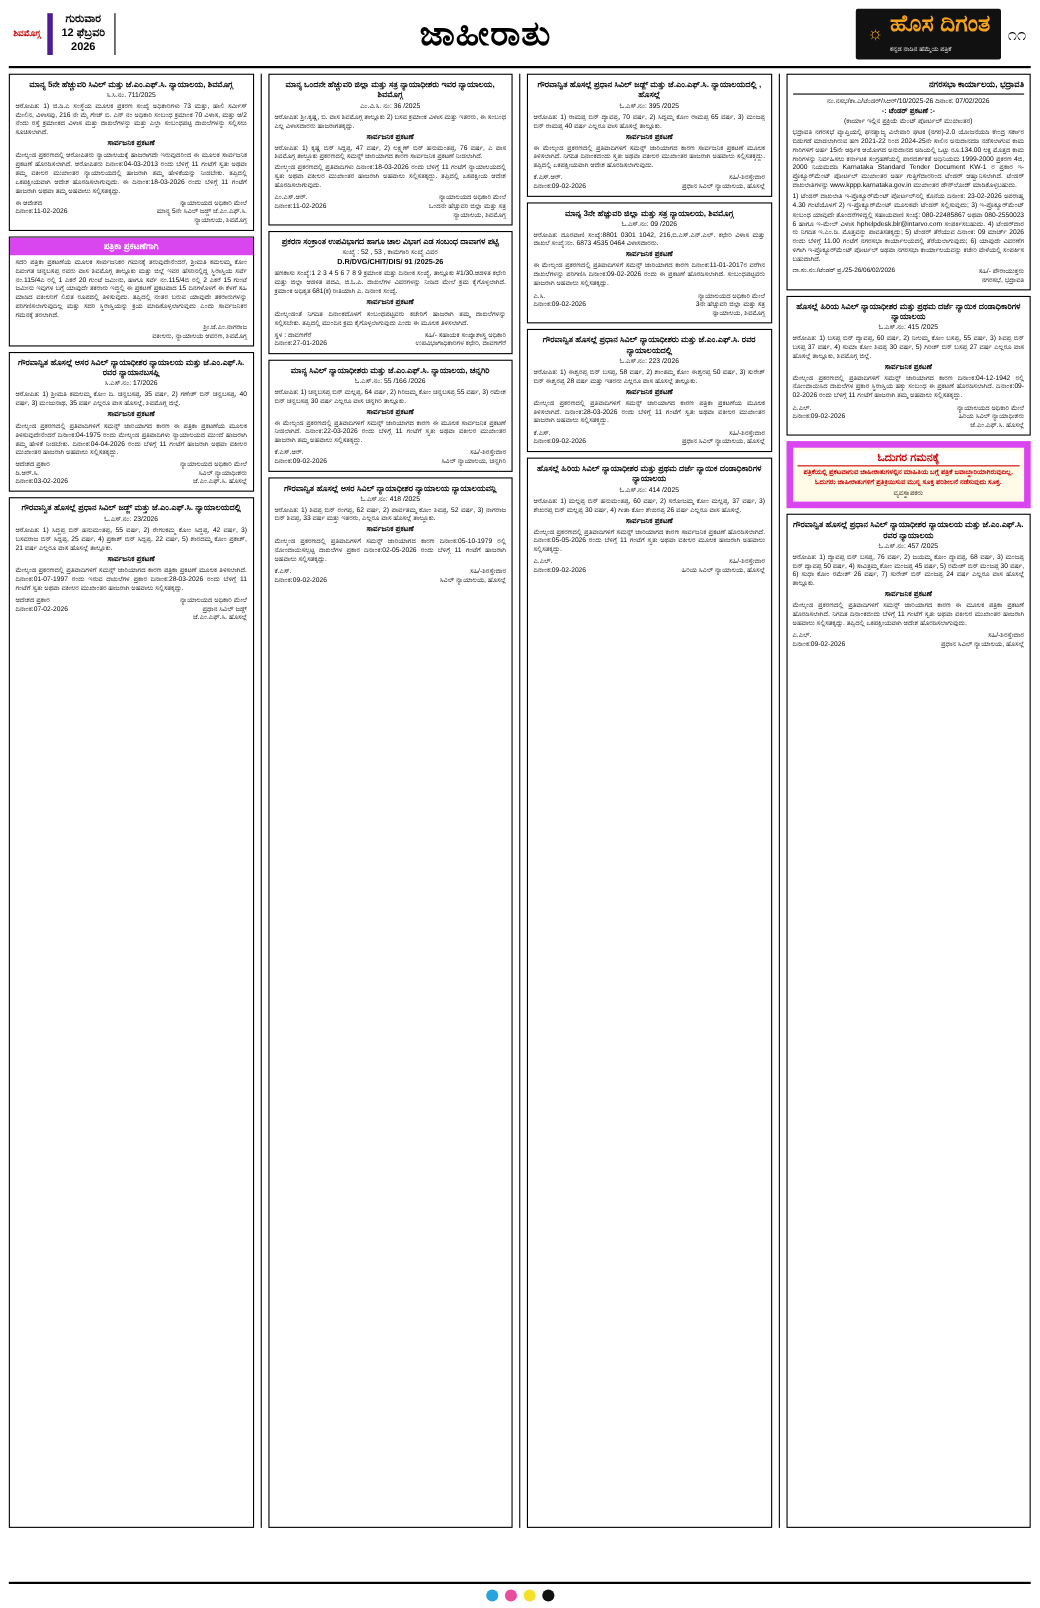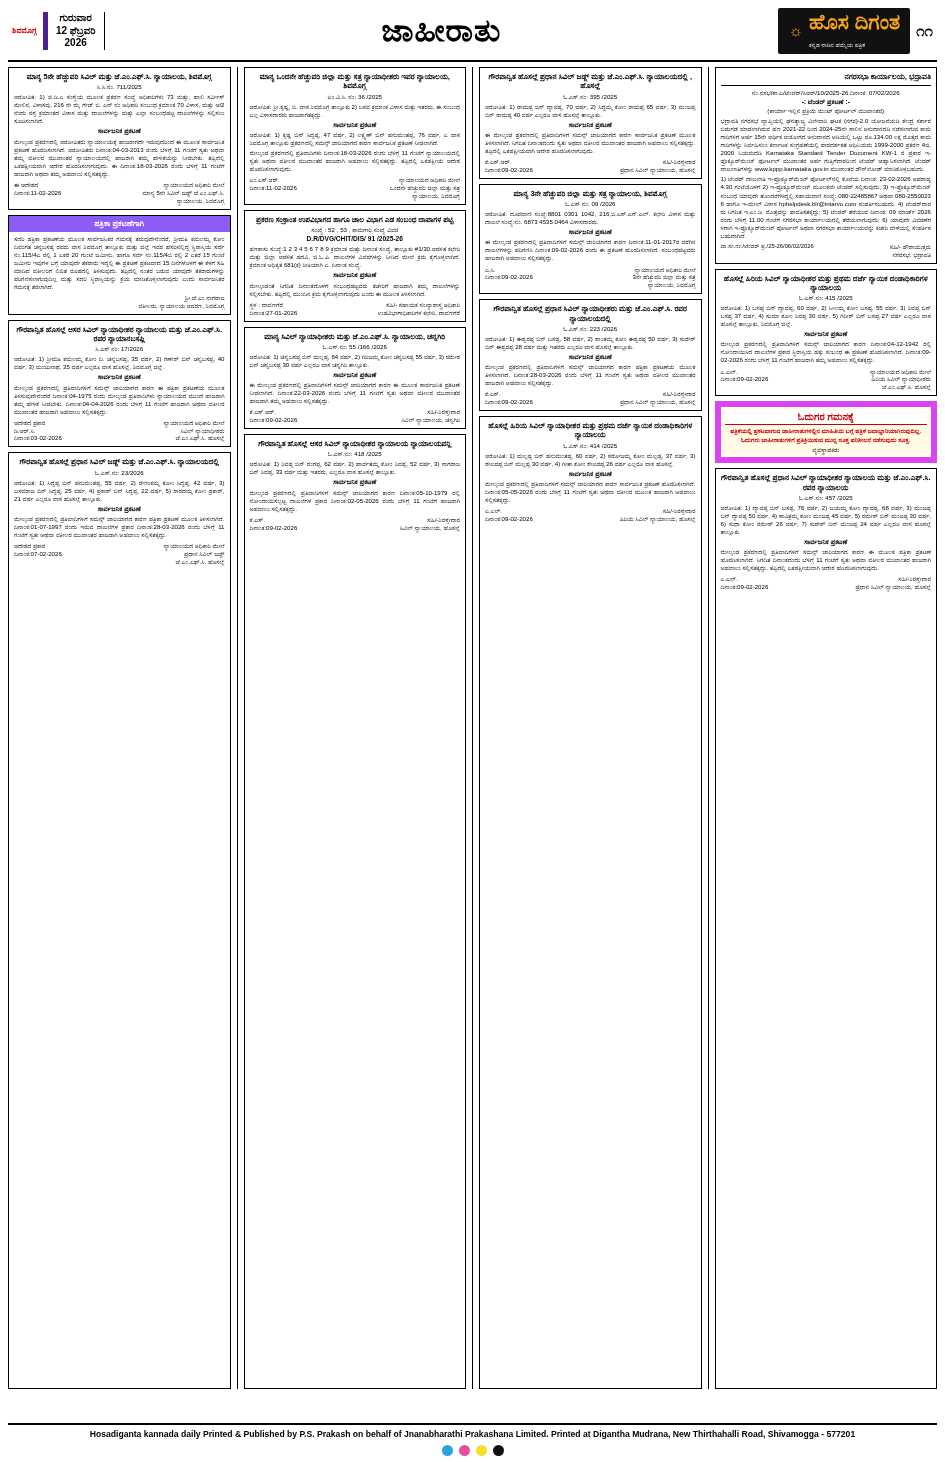--- a/index.html
+++ b/index.html
@@ -11,40 +11,40 @@
   .mh-left{display:flex;align-items:center;gap:6px;}
   .mh-logo{font-size:8px;font-weight:bold;color:#c00;line-height:1.1;text-align:center;}
   .mh-date{border-left:5px solid #4c1d95;border-right:1px solid #000;padding:0 8px;text-align:center;line-height:1.25;}
   .mh-day{font-size:10px;font-weight:bold;}
   .mh-d2{font-size:10px;font-weight:bold;}
   .mh-title{font-size:31px;font-weight:bold;letter-spacing:1px;}
   .mh-right{display:flex;align-items:center;gap:6px;}
   .mh-brand{background:#111;color:#fff;padding:3px 10px;border-radius:2px;display:flex;align-items:center;gap:6px;}
   .mh-brand .bk{font-size:21px;font-weight:bold;color:#f5a31a;line-height:1;}
   .mh-brand .bs{font-size:6px;color:#fff;}
-  .mh-page{font-size:15px;font-weight:bold;}
+  .mh-page{font-size:15px;font-weight:normal;}
 
   
   .cols{display:flex;gap:6px;margin-top:5px;height:1322px;}
   .col{width:248px;display:flex;flex-direction:column;gap:5px;}
   .col + .col{border-left:1px solid #000;padding-left:6px;}
 
   .ad{border:1px solid #000;padding:4px 5px;box-sizing:border-box;overflow:hidden;}
   .ttl{font-size:7.4px;font-weight:bold;text-align:center;line-height:1.25;margin-bottom:2px;}
   .sub{font-size:6.6px;font-weight:bold;text-align:center;line-height:1.25;margin:1px 0;}
   .ctr{font-size:6.2px;text-align:center;line-height:1.3;}
   .bdy{font-size:6.1px;text-align:justify;line-height:1.32;margin:2px 0;}
   .hr{border-top:1px solid #000;margin:3px 0;}
   .sig{display:flex;justify-content:space-between;font-size:6.1px;line-height:1.3;margin-top:3px;gap:4px;}
   .sig .l{text-align:left;}
   .sig .r{text-align:right;}
   .small{font-size:5.8px;line-height:1.3;}
 
   
-  .pressbar{background:#8b5cf6;color:#fff;font-size:8px;font-weight:bold;text-align:center;padding:3px 0;margin:-4px -5px 3px -5px;}
+  .pressbar{background:#d946ef;color:#fff;font-size:8px;font-weight:bold;text-align:center;padding:3px 0;margin:-4px -5px 3px -5px;}
 
   
   .hdr-ctr{font-size:7.6px;font-weight:bold;text-align:right;line-height:1.3;}
   .link{word-break:break-all;}
 
   
   .redad{border:6px solid #d946ef;background:#fffbe6;padding:3px 4px;text-align:center;}
   .redad .rt{color:#c00;font-size:10px;font-weight:bold;background:#fff;border-bottom:1px solid #c00;padding:1px 0;}
   .redad .rb{font-size:6.2px;line-height:1.35;margin-top:2px;}
   .redad .rr{color:#c00;font-weight:bold;}
@@ -321,21 +321,20 @@
 ಪ್ರಧಾನ ಸಿವಿಲ್ ನ್ಯಾಯಾಲಯ, ಹೊಸಲ್ಲೆ</div>
         </div>
       </div>
 
     </div>
 
   </div>
 
   <div class="footer">
     <div class="fline"></div>
-    <div class="ftxt">Hosadiganta kannada daily Printed &amp; Published by P.S. Prakash on behalf of Jnanabharathi Prakashana Limited. Printed at Digantha Mudrana, New Thirthahalli Road, Shivamogga - 577201</div>
     <div class="dots">
       <div class="dot d1"></div>
       <div class="dot d2"></div>
       <div class="dot d3"></div>
       <div class="dot d4"></div>
     </div>
   </div>
 
 </div>
 

